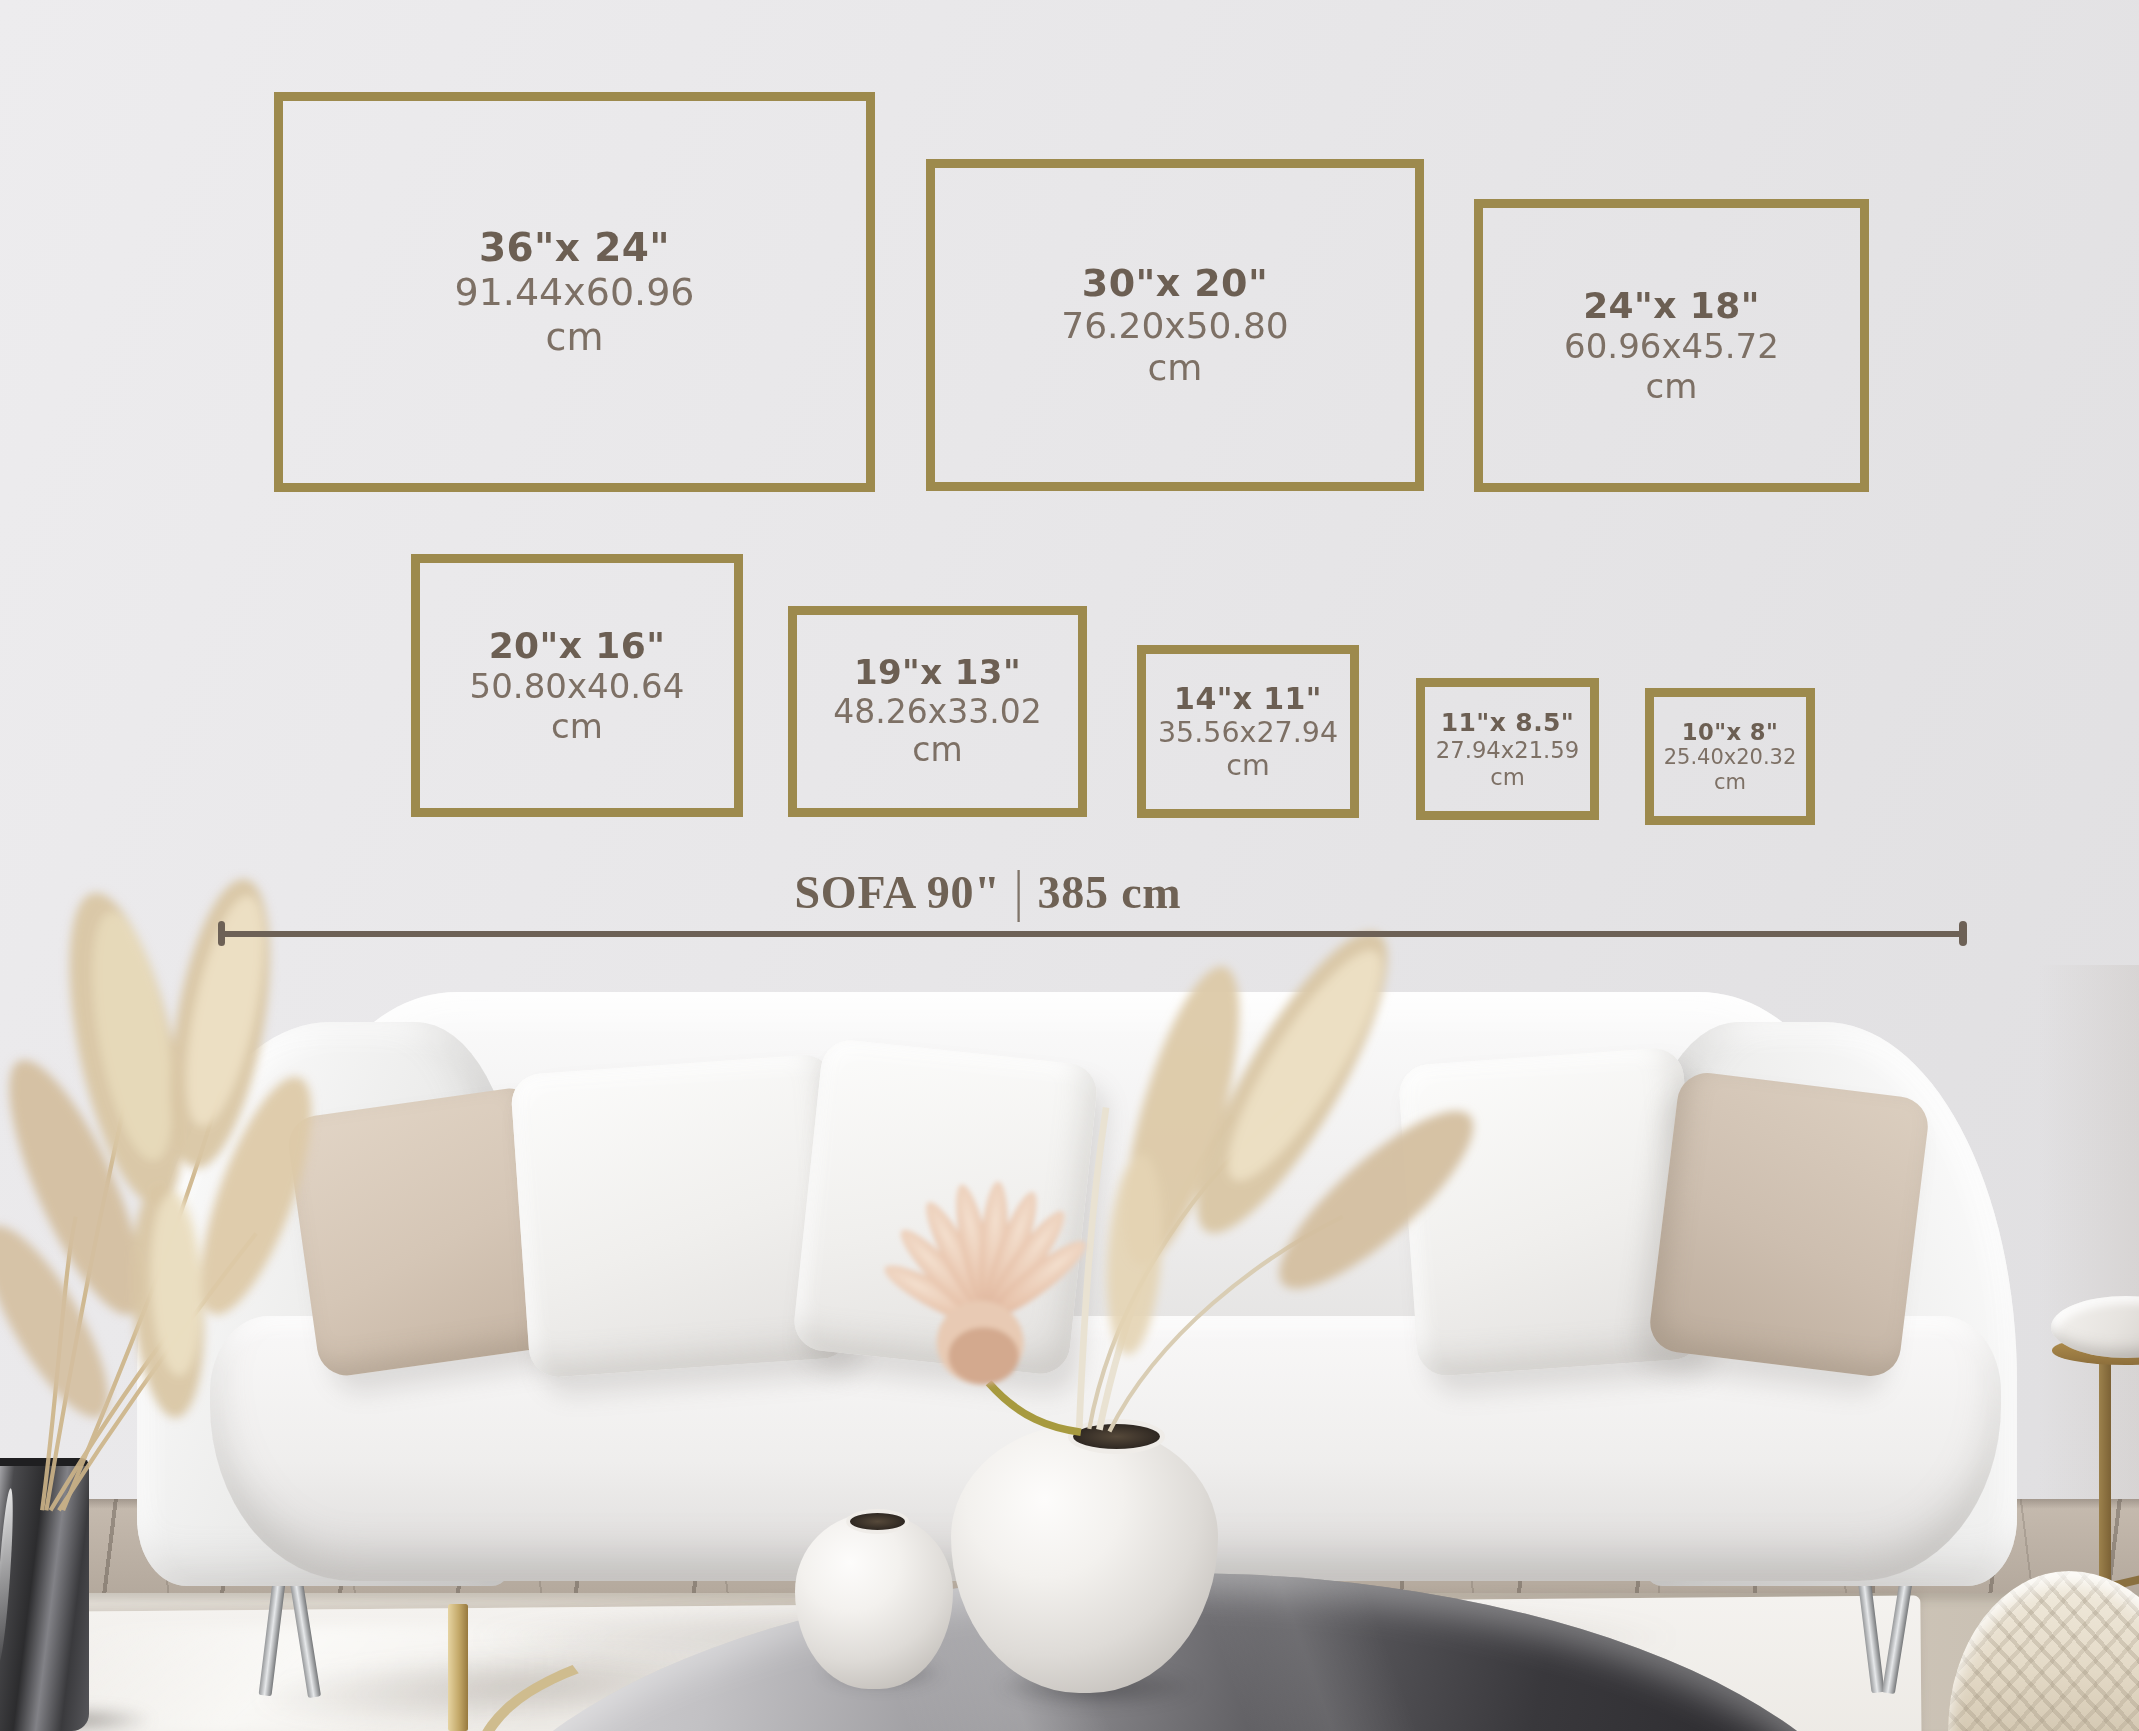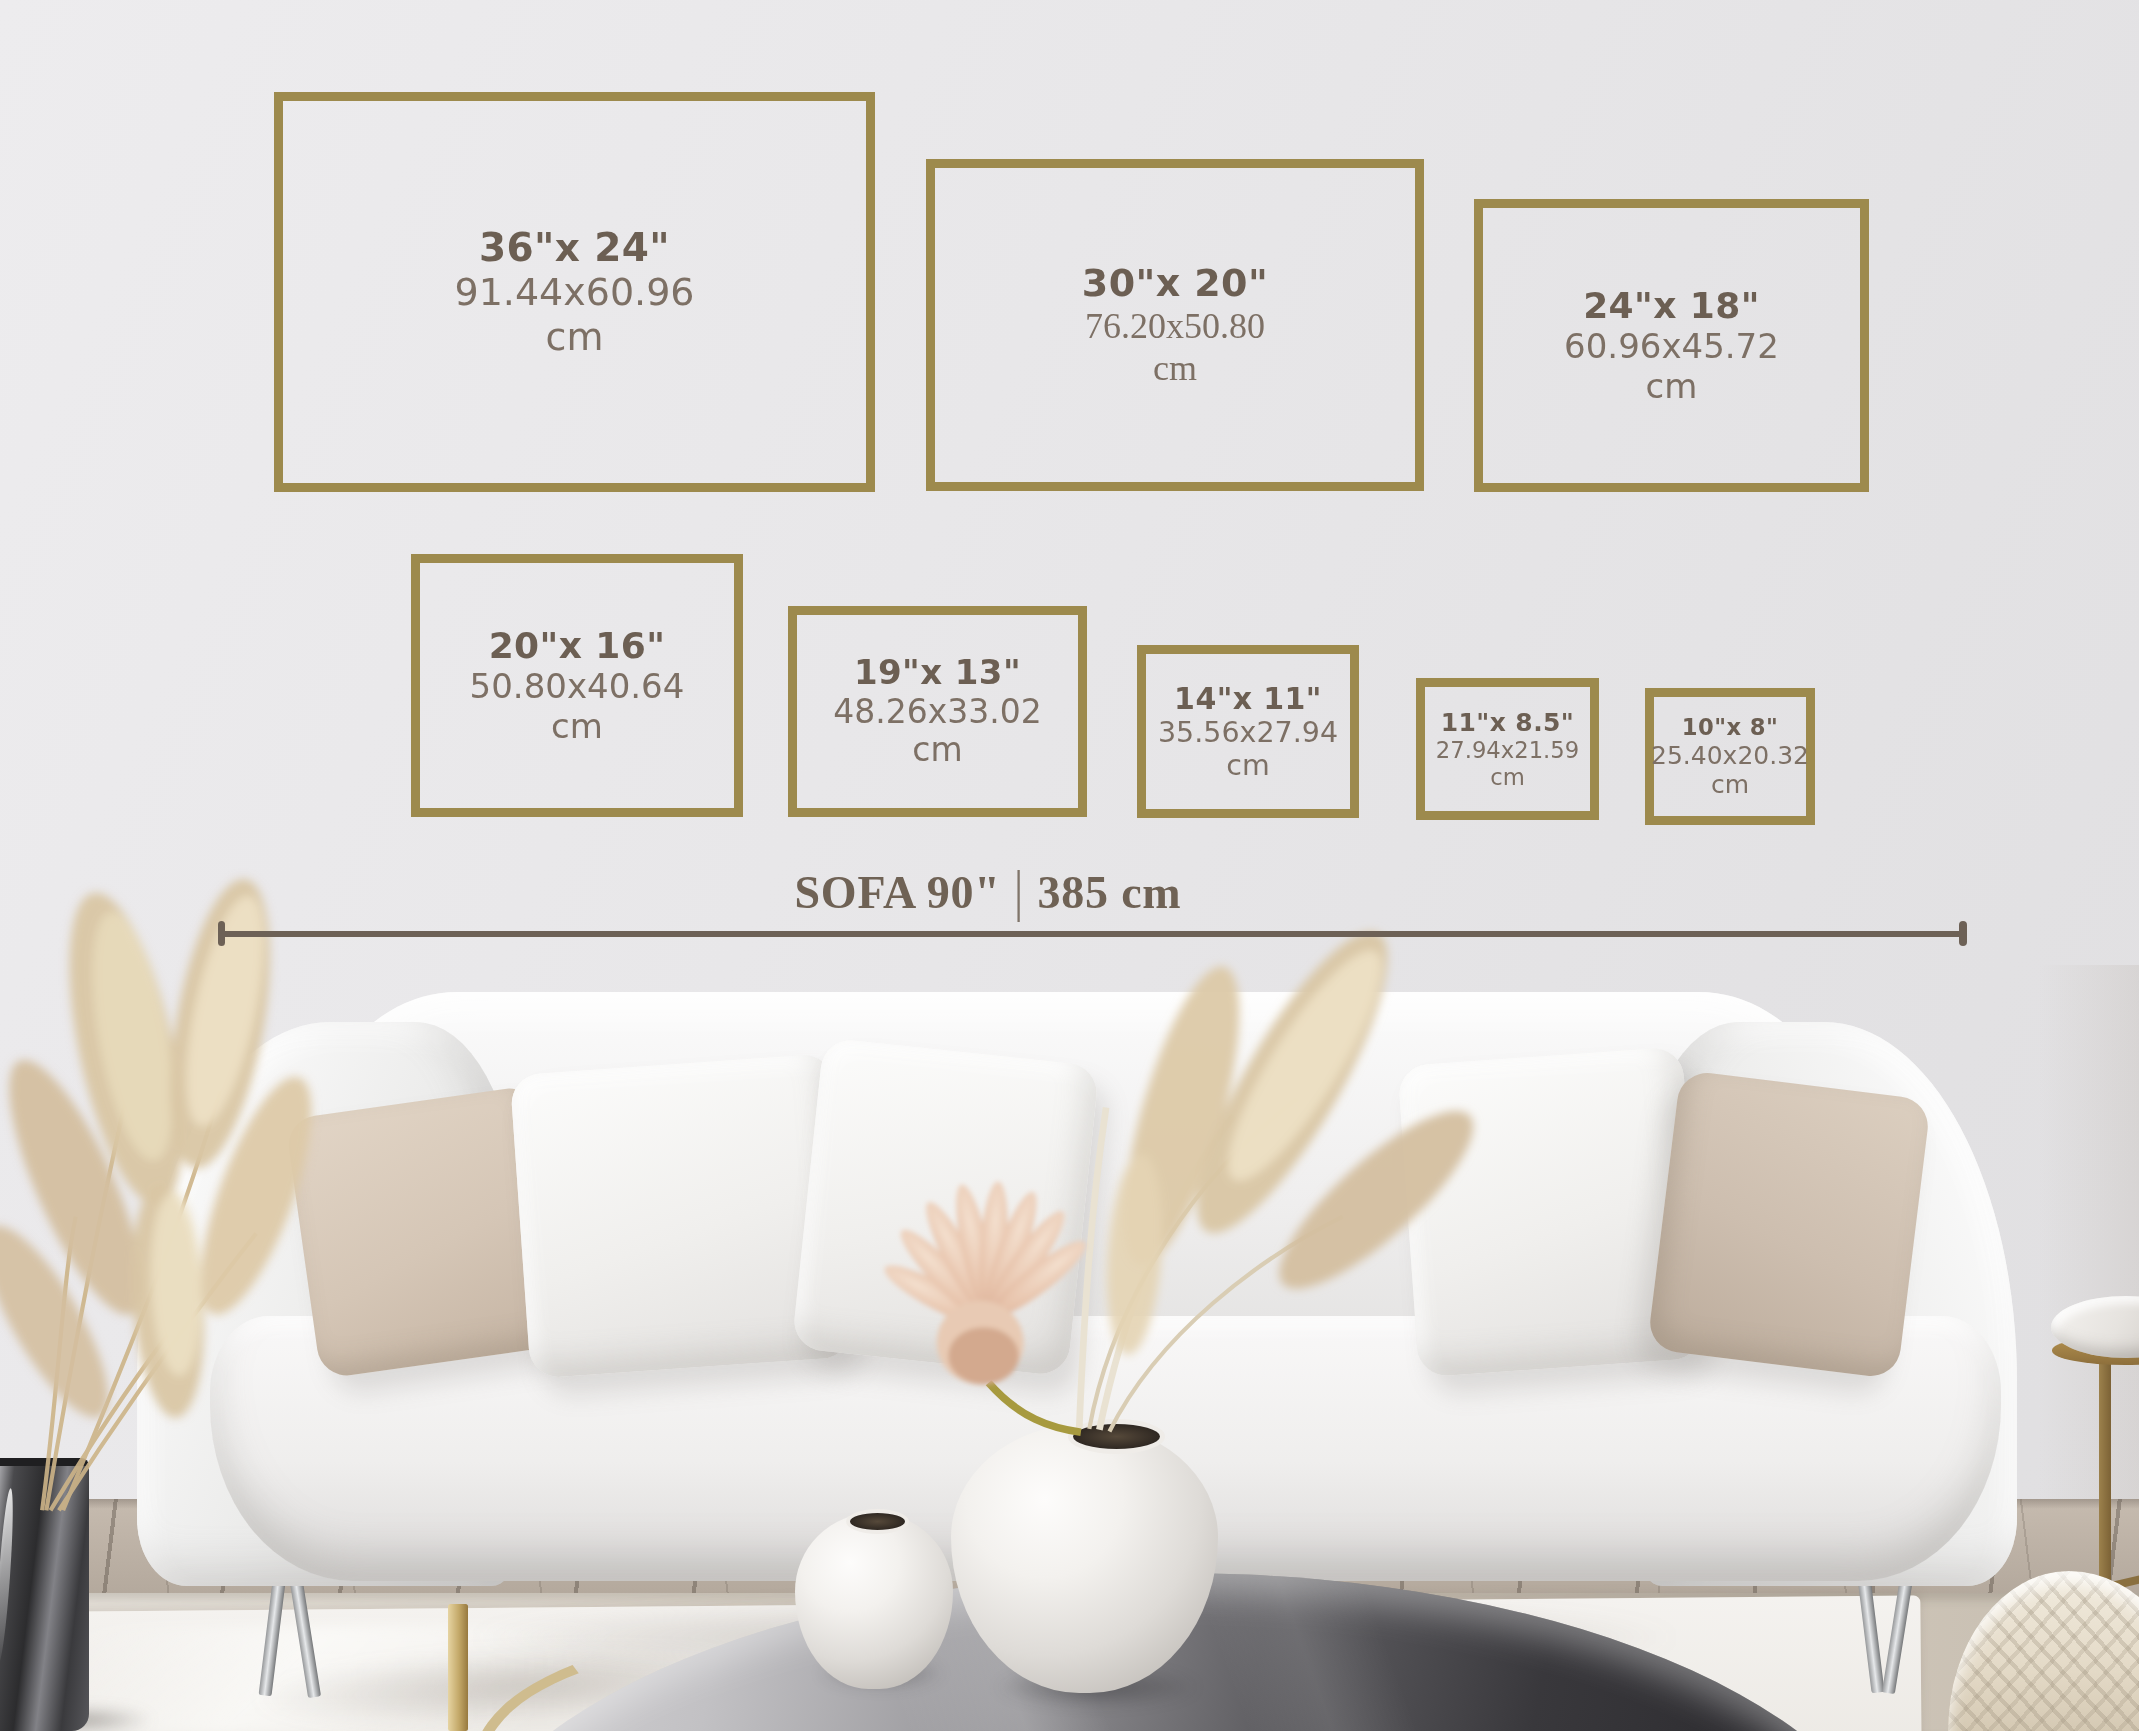--- a/index.html
+++ b/index.html
@@ -148,27 +148,27 @@
   .fcm,.fcu{color:var(--label-regular,#7d7065);}
   .f0{left:274px;top:92px;width:601px;height:400px;}
   .f1{left:926px;top:159px;width:498px;height:332px;}
   .f2{left:1474px;top:199px;width:395px;height:293px;}
   .f3{left:411px;top:554px;width:332px;height:263px;}
   .f4{left:788px;top:606px;width:299px;height:211px;}
   .f5{left:1137px;top:645px;width:222px;height:173px;}
   .f6{left:1416px;top:678px;width:183px;height:142px;}
   .f7{left:1645px;top:688px;width:170px;height:137px;}
   .f0 .fin{font-size:39px;} .f0 .fcm,.f0 .fcu{font-size:38px;}
-  .f1 .fin{font-size:38px;} .f1 .fcm,.f1 .fcu{font-size:36px;font-family:Liberation Serif, serif;}
+  .f1 .fin{font-size:38px;} .f1 .fcm,.f1 .fcu{font-size:36px;}
   .f2 .fin{font-size:36px;} .f2 .fcm,.f2 .fcu{font-size:34px;}
   .f3 .fin{font-size:36px;} .f3 .fcm,.f3 .fcu{font-size:34px;}
   .f4 .fin{font-size:34px;} .f4 .fcm,.f4 .fcu{font-size:33px;}
   .f5 .fin{font-size:30px;} .f5 .fcm,.f5 .fcu{font-size:28.5px;}
   .f6 .fin{font-size:25px;} .f6 .fcm,.f6 .fcu{font-size:22.7px;}
-  .f7 .fin{font-size:22.7px;} .f7 .fcm,.f7 .fcu{font-size:25px;}
+  .f7 .fin{font-size:22.7px;} .f7 .fcm,.f7 .fcu{font-size:21px;}
 </style>
 </head>
 <body>
 
 <div class="stage">
 
   <div class="abs wall"></div>
   <div class="abs wall-corner"></div>
   <div class="abs floor"></div>
   <div class="abs carpet"></div>

